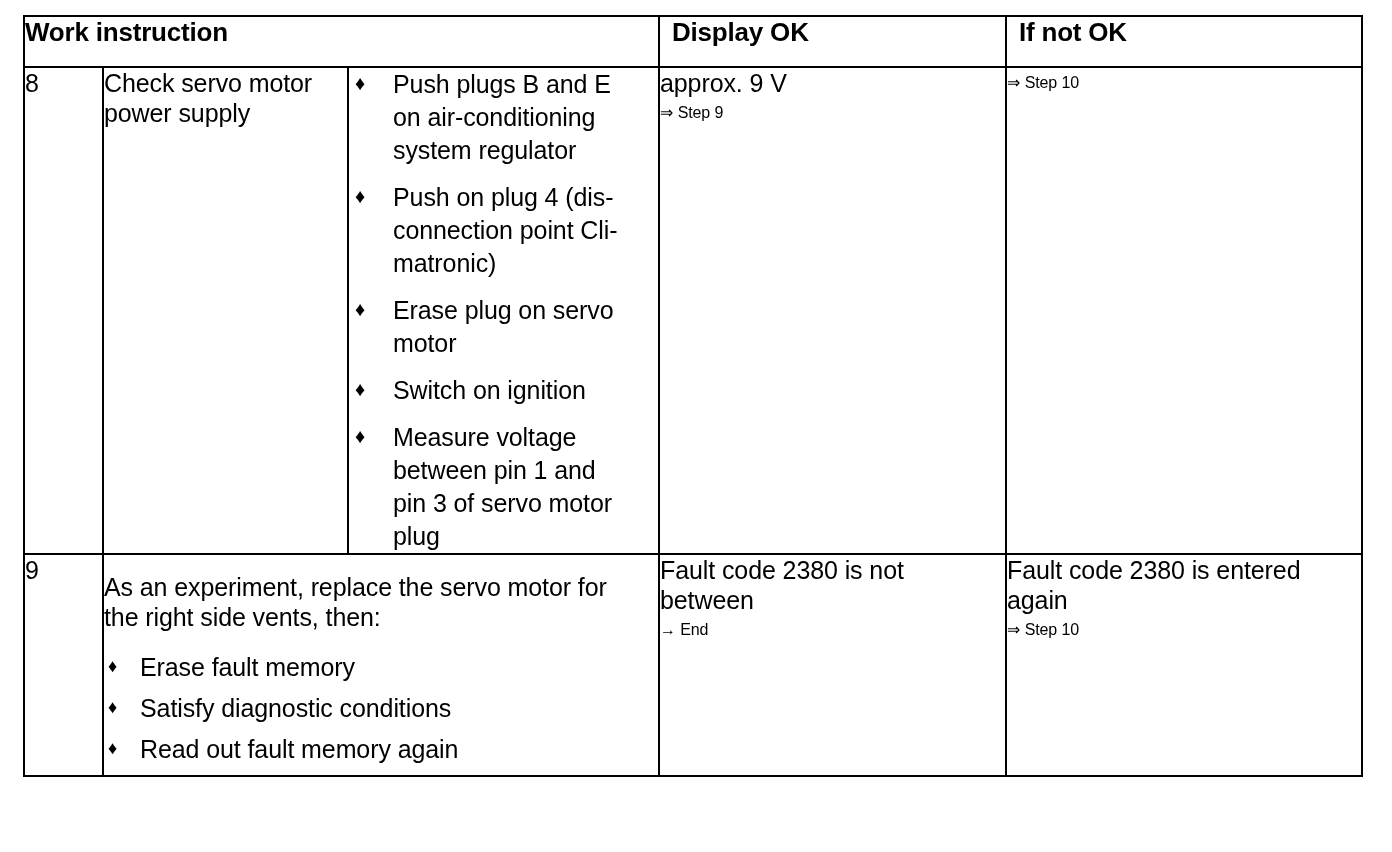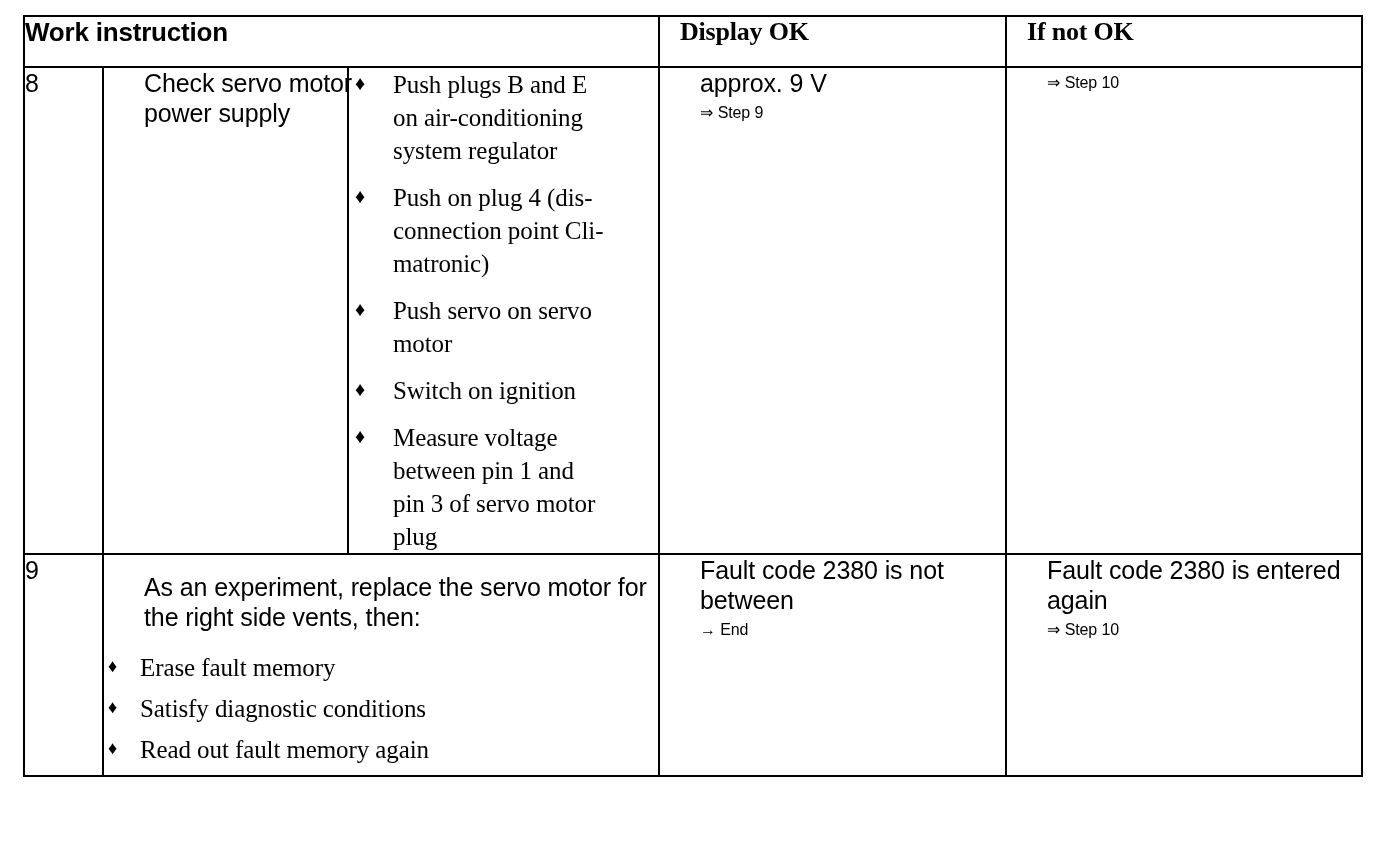--- a/index.html
+++ b/index.html
@@ -53,21 +53,21 @@
     height: 49px;
     font-weight: bold;
     font-size: 26px;
     line-height: 30px;
     text-align: left;
     letter-spacing: -0.2px;
     font-stretch: condensed;
     padding: 8px 0 6px 10px;
     white-space: nowrap;
   }
-  .hdr-row th.hdr-ok { padding-left: 20px; font-family: Liberation Serif, serif; }
+  .hdr-row th.hdr-ok { padding-left: 12px; }
 
   
   .cell {
     font-size: 25px;
     line-height: 30px;
     letter-spacing: -0.1px;
   }
   .cell-step {
     padding: 7px 0 6px 9px;
     font-size: 25px;
@@ -76,21 +76,21 @@
   .cell-pad {
     padding: 7px 10px 10px 12px;
   }
   .cell-pad-ok {
     padding: 7px 8px 10px 12px;
   }
   .cell-detail {
     padding: 7px 6px 12px 10px;
   }
 
-  .txtline { display: block; white-space: nowrap; padding-left: 40px; }
+  .txtline { display: block; white-space: nowrap; }
 
   
   ul.blist {
     list-style: none;
     margin: 0;
     padding: 0;
   }
   ul.blist > li {
     position: relative;
     padding-left: 44px;
@@ -99,21 +99,21 @@
     line-height: 33px;
   }
   ul.blist > li:last-child { margin-bottom: 0; }
   ul.blist > li .bullet {
     position: absolute;
     left: 6px;
     top: -1px;
     font-size: 20px;
     line-height: 33px;
   }
-  ul.blist > li .btext { display: block; font-family: Liberation Serif, serif; }
+  ul.blist > li .btext { display: block; }
 
   
   ul.blist.tight > li {
     margin-bottom: 10px;
     padding-left: 36px;
     line-height: 31px;
   }
   ul.blist.tight > li .bullet { left: 4px; font-size: 18px; line-height: 31px; }
 
   .lead-text {
@@ -165,21 +165,21 @@
               <span class="btext">system regulator</span>
             </li>
             <li>
               <span class="bullet">♦</span>
               <span class="btext">Push on plug 4 (dis-</span>
               <span class="btext">connection point Cli-</span>
               <span class="btext">matronic)</span>
             </li>
             <li>
               <span class="bullet">♦</span>
-              <span class="btext">Push servo on servo</span>
+              <span class="btext">Erase plug on servo</span>
               <span class="btext">motor</span>
             </li>
             <li>
               <span class="bullet">♦</span>
               <span class="btext">Switch on ignition</span>
             </li>
             <li>
               <span class="bullet">♦</span>
               <span class="btext">Measure voltage</span>
               <span class="btext">between pin 1 and</span>

